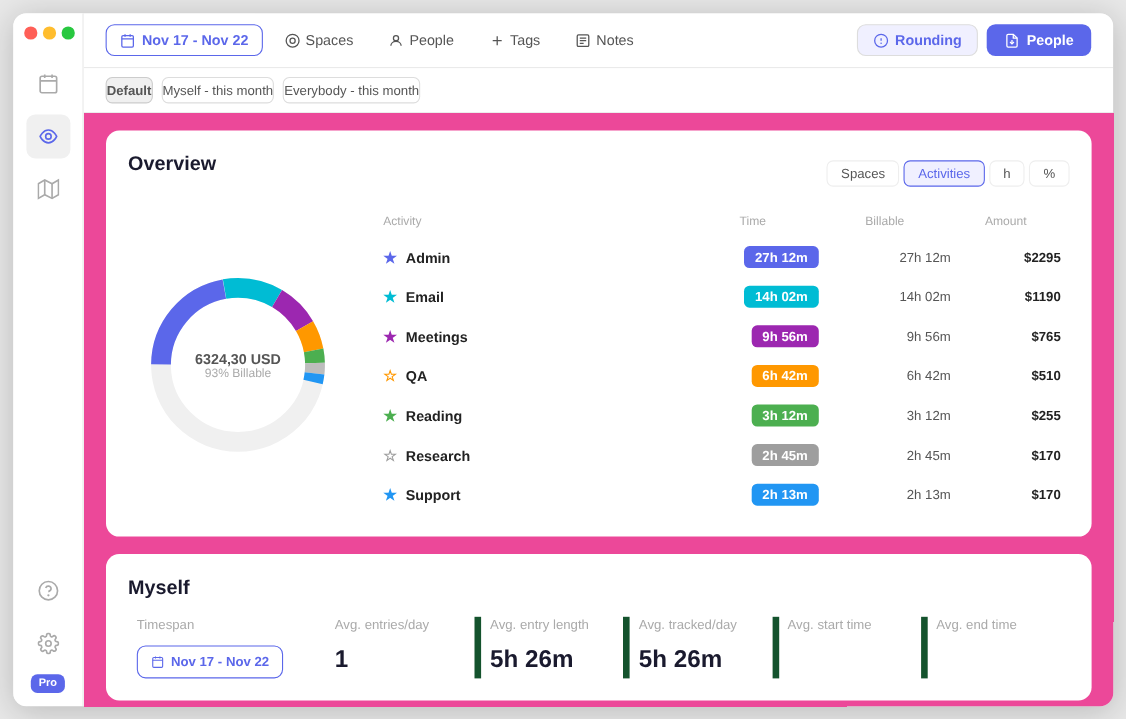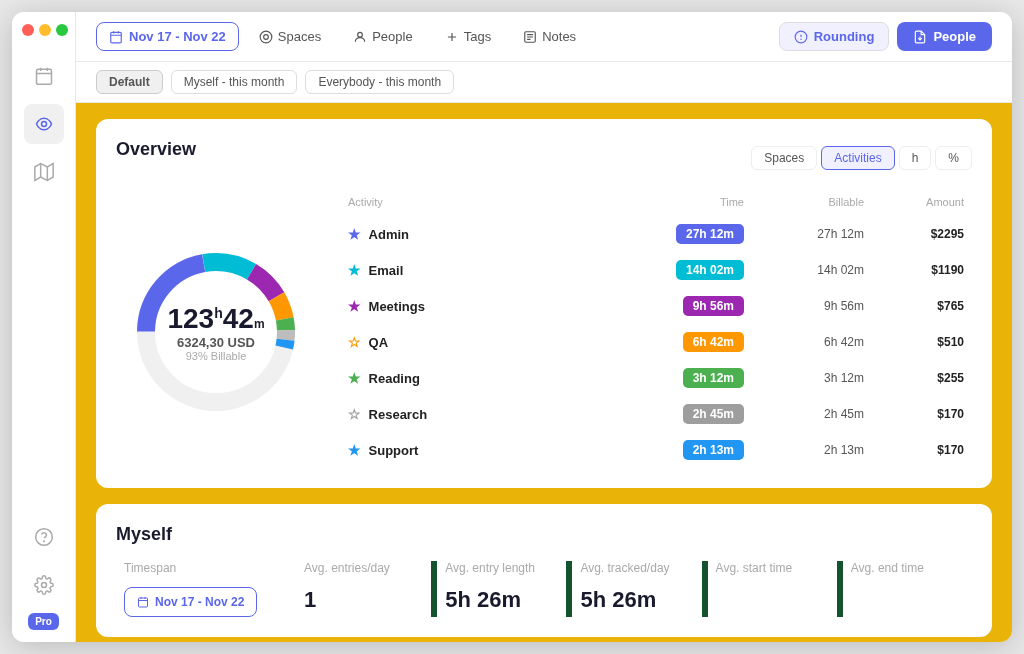--- a/index.html
+++ b/index.html
@@ -151,40 +151,40 @@
     }
     
     .filterbar {
       background: #fff;
       padding: 8px 20px;
       display: flex;
       gap: 8px;
       border-bottom: 1px solid #e8e8e8;
     }
     .filter-chip {
-      padding: 4px 12px;
+      padding: 4px 0;
       border-radius: 6px;
       font-size: 12px;
       font-weight: 500;
       cursor: pointer;
       color: #555;
       border: 1px solid #ddd;
       background: #fff;
     }
     .filter-chip.active {
       background: #f0f0f0;
       border-color: #ccc;
       font-weight: 600;
     }
     
     .content {
       flex: 1;
       overflow-y: auto;
       padding: 16px 20px;
-      background: #eab308;
+      background: #ec4899;
     }
     
     .card {
       background: #fff;
       border-radius: 12px;
       padding: 20px;
       margin-bottom: 16px;
     }
     .card-title {
       font-size: 18px;
@@ -258,21 +258,21 @@
       flex: 1;
     }
     .table-header {
       display: grid;
       grid-template-columns: 1fr 120px 120px 100px;
       padding: 0 8px 8px;
       color: #aaa;
       font-size: 11px;
       font-weight: 500;
     }
-    .table-header div:not(:first-child) { text-align: right; }
+    .table-header div:not(:first-child) { text-align: center; }
     .table-row {
       display: grid;
       grid-template-columns: 1fr 120px 120px 100px;
       align-items: center;
       padding: 8px 8px;
       border-radius: 8px;
     }
     .activity-name {
       display: flex;
       align-items: center;
@@ -491,23 +491,20 @@
 
               <circle cx="95" cy="95" r="70" fill="none" stroke="#ff9800" stroke-width="18" stroke-dasharray="23.7 416.1" stroke-dashoffset="-72.85" transform="rotate(-90 95 95)"></circle>
 
               <circle cx="95" cy="95" r="70" fill="none" stroke="#4caf50" stroke-width="18" stroke-dasharray="11.4 428.4" stroke-dashoffset="-96.55" transform="rotate(-90 95 95)"></circle>
 
               <circle cx="95" cy="95" r="70" fill="none" stroke="#bdbdbd" stroke-width="18" stroke-dasharray="9.7 430.1" stroke-dashoffset="-107.95" transform="rotate(-90 95 95)"></circle>
 
               <circle cx="95" cy="95" r="70" fill="none" stroke="#2196f3" stroke-width="18" stroke-dasharray="7.9 431.9" stroke-dashoffset="-117.65" transform="rotate(-90 95 95)"></circle>
             </svg>
             <div class="donut-center">
-              <div class="donut-hours">
-                <span>123</span><sup>h</sup><span>42</span><sub style="font-size:12px">m</sub>
-              </div>
               <div class="donut-usd">6324,30 USD</div>
               <div class="donut-billable">93% Billable</div>
             </div>
           </div>
 
           <div class="activity-table">
             <div class="table-header">
               <div>Activity</div>
               <div>Time</div>
               <div>Billable</div>

